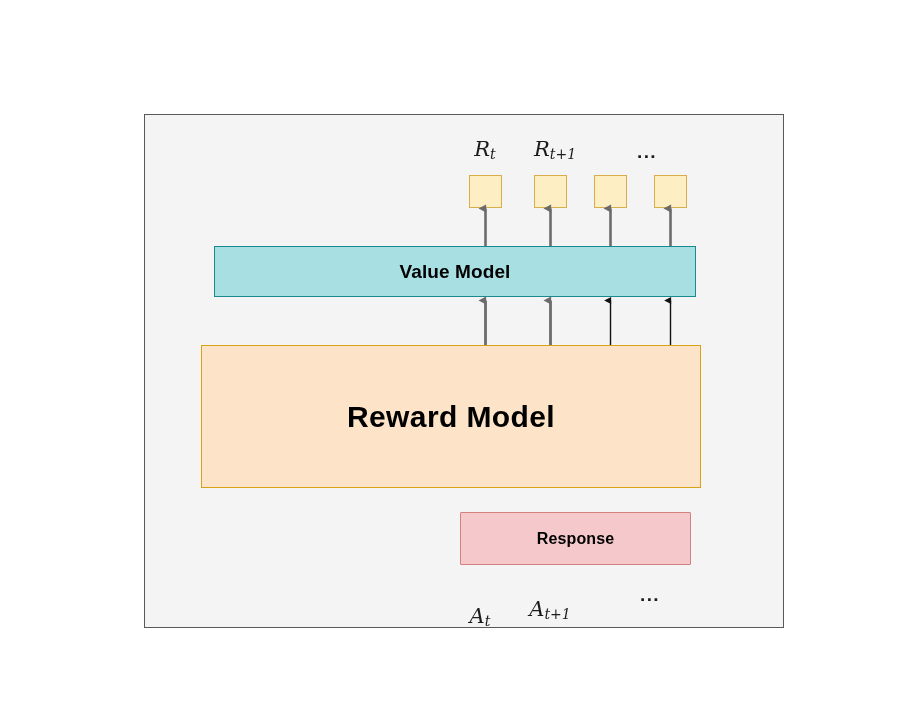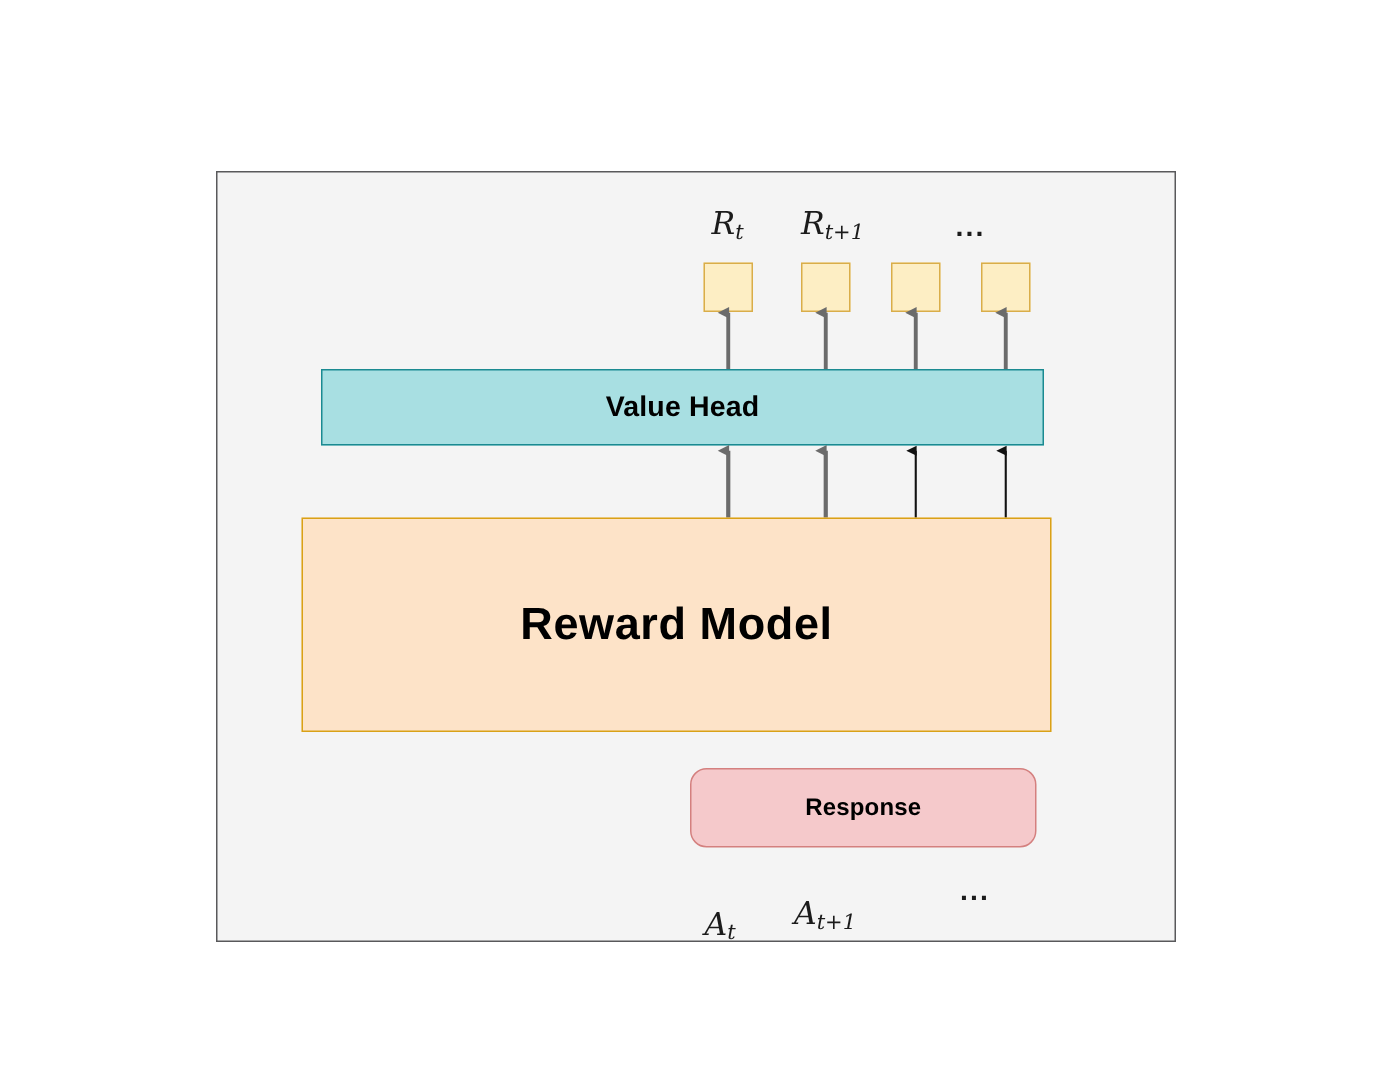--- a/index.html
+++ b/index.html
@@ -82,21 +82,21 @@
   }
 
   
   #response-box {
     left: 315px;         
     top: 397px;          
     width: 231px;
     height: 53px;
     background: #f5c9cb;
     border: 1.6px solid #d4807f;
-    border-radius: 11px;
+    border-radius: 1px;
     font-size: 16px;
   }
 
   
   .reward-square {
     position: absolute;
     width: 33px;
     height: 33px;
     top: 60px;           
     background: #fdeec4;
@@ -169,21 +169,21 @@
       </defs>
       <g stroke="#6b6b6b" stroke-width="2.6" marker-end="url(#ah-gray)">
         <line x1="340.5" y1="44" x2="340.5" y2="3.5"></line>
         <line x1="405.5" y1="44" x2="405.5" y2="3.5"></line>
         <line x1="465.5" y1="44" x2="465.5" y2="3.5"></line>
         <line x1="525.5" y1="44" x2="525.5" y2="3.5"></line>
       </g>
     </svg>
 
     <div id="value-head" class="block">
-      <span>Value Head</span>
+      <span>Value Model</span>
     </div>
 
     <svg class="arrow" style="left:0px; top:182px; width:640px; height:50px;" viewBox="0 0 640 50">
       <defs>
         <marker id="ah-gray2" markerWidth="9" markerHeight="9" refX="4.5" refY="7.6" orient="auto" markerUnits="userSpaceOnUse">
           <path d="M4.5,0.6 L8.4,8.2 L0.6,8.2 Z" fill="#6b6b6b"></path>
         </marker>
         <marker id="ah-black" markerWidth="8" markerHeight="8" refX="4" refY="6.8" orient="auto" markerUnits="userSpaceOnUse">
           <path d="M4,0.5 L7.4,7.4 L0.6,7.4 Z" fill="#111111"></path>
         </marker>

